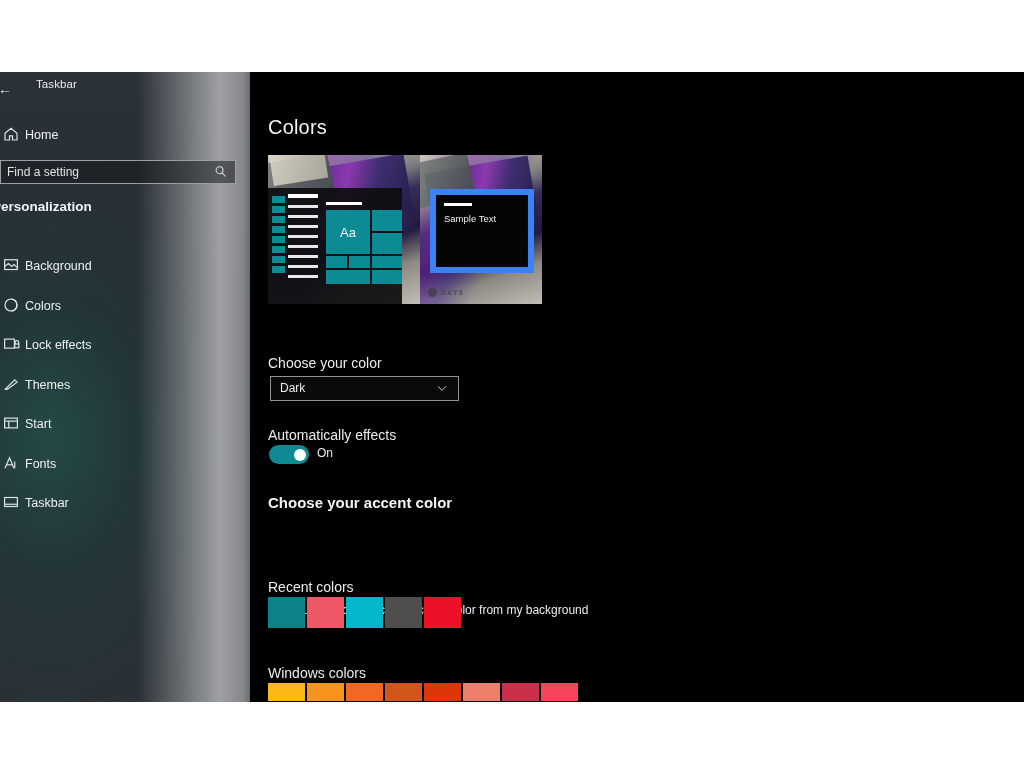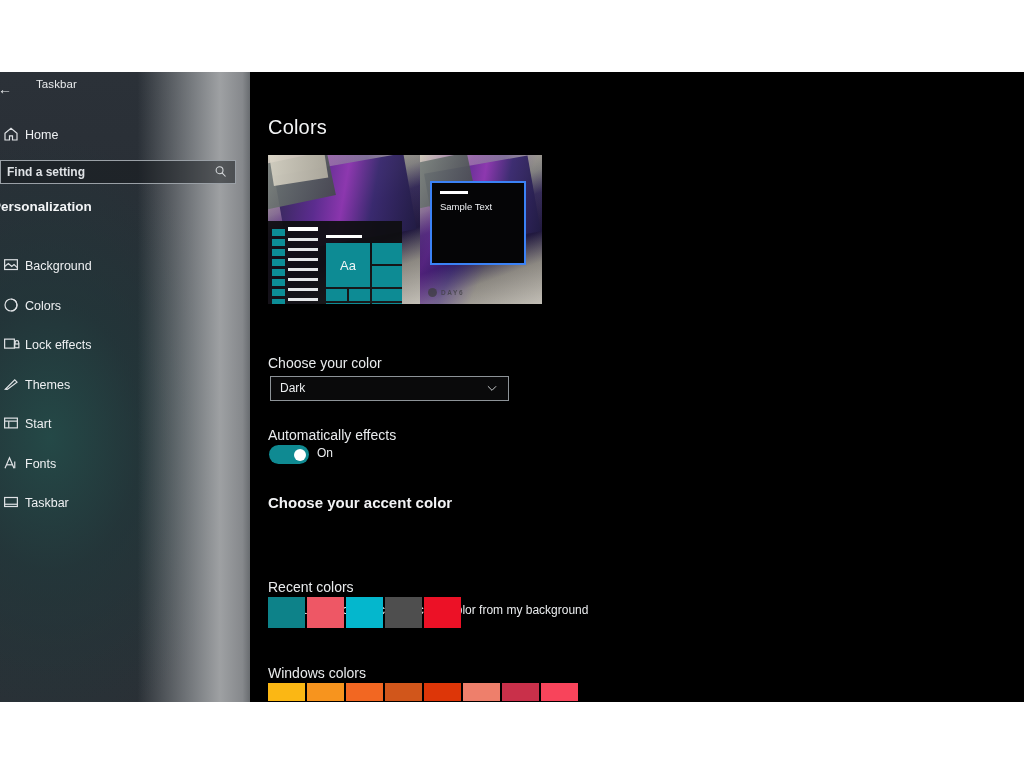--- a/index.html
+++ b/index.html
@@ -85,21 +85,20 @@
     color: #eef0f2;
     white-space: nowrap;
   }
 
   .search-box {
     position: absolute;
     left: 0; top: 88px;
     width: 236px; height: 24px;
     border: 1px solid #9aa0a6;
     background: rgba(22,26,30,0.55);
-    font-weight: bold;
   }
   .search-text {
     position: absolute;
     left: 6px; top: 0;
     height: 22px; line-height: 22px;
     font-size: 12px;
     color: #dfe2e5;
     white-space: nowrap;
   }
   .search-icon {
@@ -185,21 +184,21 @@
     width: 36%; height: 22%;
     background: linear-gradient(100deg,#ddd8c9 0%, #bab5a6 100%);
     transform: rotate(-9deg);
     opacity: 0.85;
   }
 
   
   .startmenu {
     position: absolute;
     left: 0; bottom: 0;
-    width: 134px; height: 83px;
+    width: 134px; height: 116px;
     background: rgba(14,14,16,0.93);
   }
   .sm-rail { position: absolute; left: 4px; top: 8px; width: 13px; bottom: 0; }
   .sm-rail i {
     display: block;
     width: 13px; height: 7px;
     background: #0c8d96;
     margin-bottom: 3px;
   }
   .sm-lines { position: absolute; left: 20px; top: 6px; width: 30px; }
@@ -240,24 +239,24 @@
     color: #eef6f7;
     font-size: 13px;
     display: flex;
     align-items: center;
     justify-content: center;
   }
 
   
   .sample-win {
     position: absolute;
-    left: 10px; top: 26px;
-    width: 96px; height: 84px;
+    left: 10px; top: 34px;
+    width: 104px; height: 84px;
     background: #050506;
-    border: 2px solid #3b82f6;
+    border: 6px solid #3b82f6;
   }
   .sw-bar {
     position: absolute;
     left: 8px; top: 8px;
     width: 28px; height: 3px;
     background: #ffffff;
   }
   .sw-text {
     position: absolute;
     left: 8px; top: 18px;
@@ -293,21 +292,21 @@
     white-space: nowrap;
   }
   .lbl-choose-color { left: 18px; top: 283px; }
   .lbl-transparency { left: 18px; top: 355px; }
   .lbl-recent       { left: 18px; top: 507px; }
   .lbl-windows      { left: 18px; top: 593px; }
 
   .dropdown {
     position: absolute;
     left: 20px; top: 304px;
-    width: 239px; height: 25px;
+    width: 189px; height: 25px;
     border: 1px solid #8d9398;
     background: #0a0a0b;
   }
   .dd-value {
     position: absolute;
     left: 9px; top: 0;
     height: 23px; line-height: 23px;
     font-size: 12px;
     color: #eceef0;
   }

